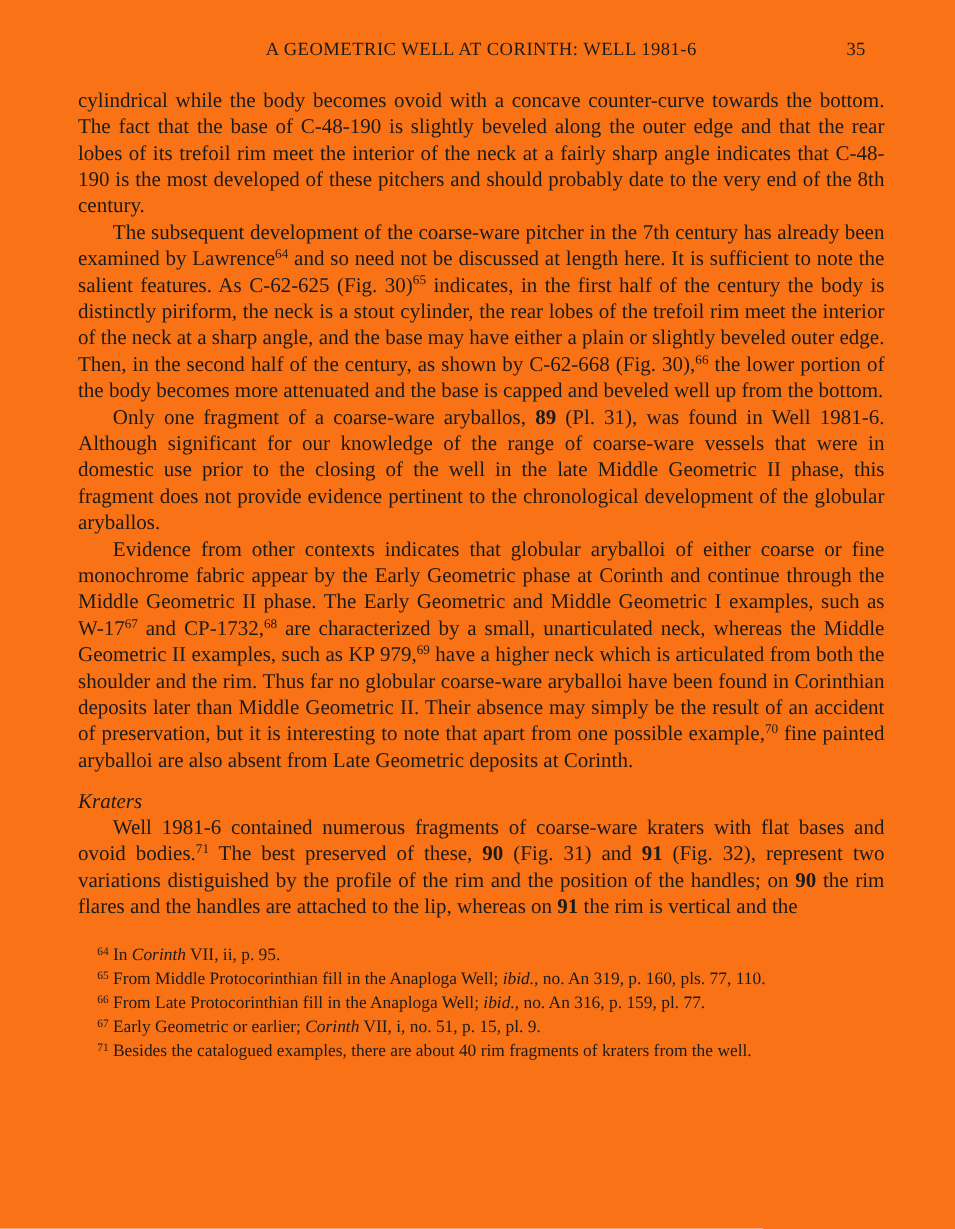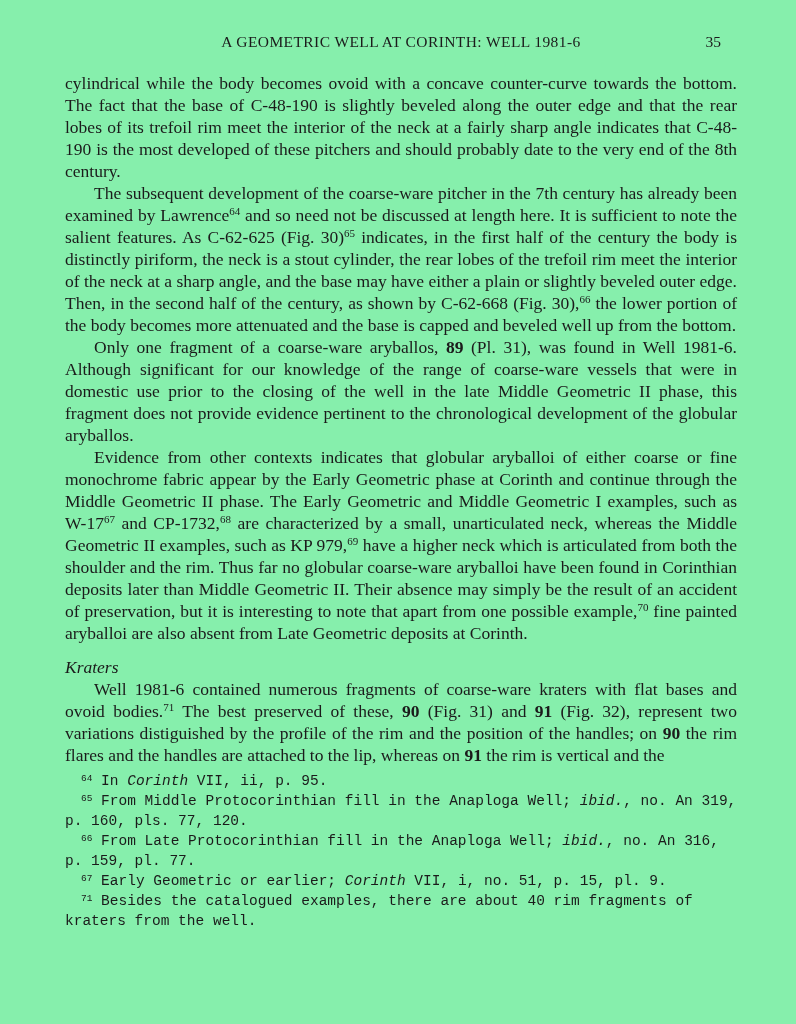--- a/index.html
+++ b/index.html
@@ -5,21 +5,21 @@
   html, body {
     margin: 0;
     padding: 0;
     background: #ffffff;
   }
   .page {
     position: relative;
     width: 796px;
     height: 1024px;
     box-sizing: border-box;
-    background: #86efac;
+    background: #f97316;
     color: #1b1b1b;
     font-family: "Liberation Serif", "DejaVu Serif", serif;
     padding: 33px 59px 0 65px;
     overflow: hidden;
   }
   .page-header {
     position: relative;
     width: 100%;
     height: 18px;
     margin-bottom: 21px;
@@ -52,24 +52,23 @@
   .it { font-style: italic; }
   .bd { font-weight: bold; }
   sup {
     font-size: 11px;
     line-height: 0;
     vertical-align: baseline;
     position: relative;
     top: -6px;
   }
   .footnotes {
-    margin-top: 5px;
+    margin-top: 20px;
     font-size: 14.5px;
     line-height: 20px;
-    font-family: Liberation Mono, monospace;
   }
   .footnotes p.footnote {
     margin: 0;
     text-indent: 16px;
   }
   .footnotes sup {
     font-size: 9.5px;
     top: -4px;
   }
 </style>
@@ -86,18 +85,18 @@
       <p class="para"><span>cylindrical while the body becomes ovoid with a concave counter-curve towards the bottom. The fact that the base of C-48-190 is slightly beveled along the outer edge and that the rear lobes of its trefoil rim meet the interior of the neck at a fairly sharp angle indicates that C-48-190 is the most developed of these pitchers and should probably date to the very end of the 8th century.</span></p>
       <p class="para indent"><span>The subsequent development of the coarse-ware pitcher in the 7th century has already been examined by Lawrence</span><sup>64</sup><span> and so need not be discussed at length here. It is sufficient to note the salient features. As C-62-625 (Fig. 30)</span><sup>65</sup><span> indicates, in the first half of the century the body is distinctly piriform, the neck is a stout cylinder, the rear lobes of the trefoil rim meet the interior of the neck at a sharp angle, and the base may have either a plain or slightly beveled outer edge. Then, in the second half of the century, as shown by C-62-668 (Fig. 30),</span><sup>66</sup><span> the lower portion of the body becomes more attenuated and the base is capped and beveled well up from the bottom.</span></p>
       <p class="para indent"><span>Only one fragment of a coarse-ware aryballos, </span><span class="bd">89</span><span> (Pl. 31), was found in Well 1981-6. Although significant for our knowledge of the range of coarse-ware vessels that were in domestic use prior to the closing of the well in the late Middle Geometric II phase, this fragment does not provide evidence pertinent to the chronological development of the globular aryballos.</span></p>
       <p class="para indent"><span>Evidence from other contexts indicates that globular aryballoi of either coarse or fine monochrome fabric appear by the Early Geometric phase at Corinth and continue through the Middle Geometric II phase. The Early Geometric and Middle Geometric I examples, such as W-17</span><sup>67</sup><span> and CP-1732,</span><sup>68</sup><span> are characterized by a small, unarticulated neck, whereas the Middle Geometric II examples, such as KP 979,</span><sup>69</sup><span> have a higher neck which is articulated from both the shoulder and the rim. Thus far no globular coarse-ware aryballoi have been found in Corinthian deposits later than Middle Geometric II. Their absence may simply be the result of an accident of preservation, but it is interesting to note that apart from one possible example,</span><sup>70</sup><span> fine painted aryballoi are also absent from Late Geometric deposits at Corinth.</span></p>
       <p class="heading"><span class="it">Kraters</span></p>
       <p class="para indent"><span>Well 1981-6 contained numerous fragments of coarse-ware kraters with flat bases and ovoid bodies.</span><sup>71</sup><span> The best preserved of these, </span><span class="bd">90</span><span> (Fig. 31) and </span><span class="bd">91</span><span> (Fig. 32), represent two variations distiguished by the profile of the rim and the position of the handles; on </span><span class="bd">90</span><span> the rim flares and the handles are attached to the lip, whereas on </span><span class="bd">91</span><span> the rim is vertical and the</span></p>
     </div>
 
   <div class="footnotes">
       <p class="footnote"><sup>64</sup><span> In </span><span class="it">Corinth</span><span> VII, ii, p. 95.</span></p>
-      <p class="footnote"><sup>65</sup><span> From Middle Protocorinthian fill in the Anaploga Well; </span><span class="it">ibid.</span><span>, no. An 319, p. 160, pls. 77, 120.</span></p>
+      <p class="footnote"><sup>65</sup><span> From Middle Protocorinthian fill in the Anaploga Well; </span><span class="it">ibid.</span><span>, no. An 319, p. 160, pls. 77, 110.</span></p>
       <p class="footnote"><sup>66</sup><span> From Late Protocorinthian fill in the Anaploga Well; </span><span class="it">ibid.</span><span>, no. An 316, p. 159, pl. 77.</span></p>
       <p class="footnote"><sup>67</sup><span> Early Geometric or earlier; </span><span class="it">Corinth</span><span> VII, i, no. 51, p. 15, pl. 9.</span></p>
       <p class="footnote"><sup>71</sup><span> Besides the catalogued examples, there are about 40 rim fragments of kraters from the well.</span></p>
     </div>
 </div>
 
 </body></html>

